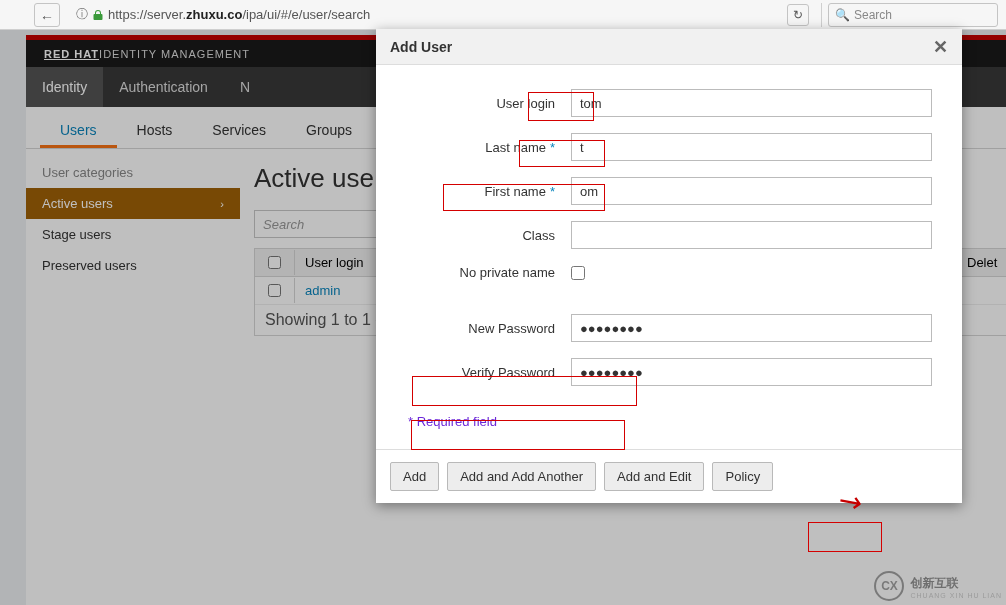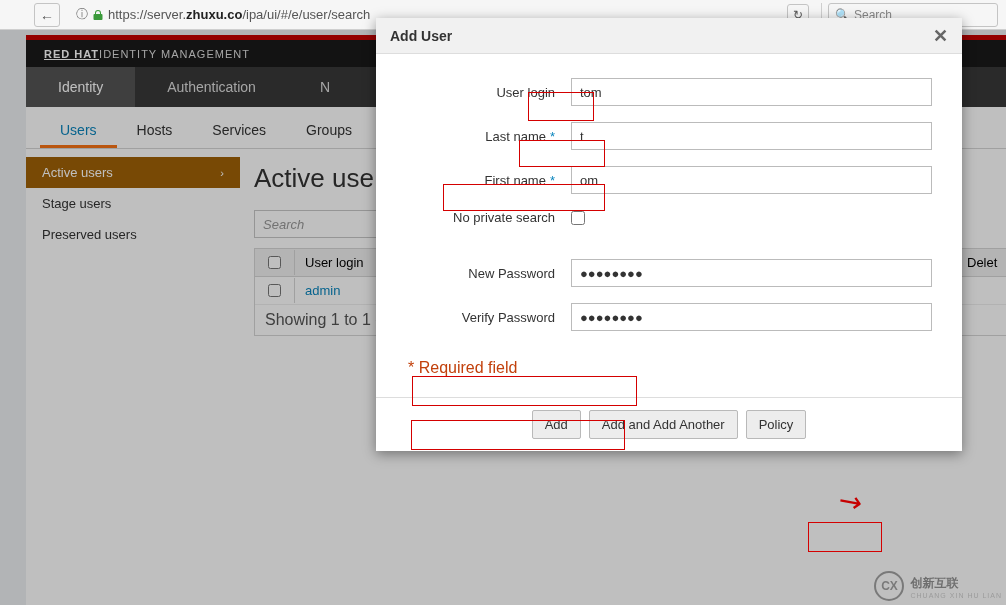--- a/index.html
+++ b/index.html
@@ -18,21 +18,21 @@
   .chrome .sep { width:1px; height:24px; background:#cfcfcf; margin:0 6px; }
 
   
   .app { position:absolute; top:35px; left:26px; right:0; bottom:0; background:#fff; }
 
   .redbar { height:5px; background:#c60000; }
   .brand { height:27px; background:#1a1a1a; color:#ddd; font-size:11px; letter-spacing:1px; display:flex; align-items:center; padding-left:18px; }
   .brand .b1 { font-weight:bold; color:#fff;text-decoration:underline; }
 
   .primary-nav { height:40px; background:#383838; display:flex; }
-  .primary-nav .pn { height:40px; color:#ddd; font-size:14px; display:flex; align-items:center; padding:0 32px; }
+  .primary-nav .pn { height:40px; color:#ddd; font-size:14px; display:flex; align-items:center; padding:0 16px; }
   .primary-nav .pn.active { background:#555; color:#fff; }
 
   .sub-nav { height:42px; background:#fff; border-bottom:1px solid #d6d6d6; display:flex; align-items:flex-end; padding-left:14px; }
   .sub-nav .sn { padding:10px 20px; font-size:14px; color:#333; }
   .sub-nav .sn.active { color:#0a85bd; border-bottom:3px solid #f97316; padding-bottom:7px; }
 
   .layout { display:flex; height:calc(100% - 114px); }
   .sidebar { width:214px; background:#fff; padding:8px 0; }
   .sidebar .cat { padding:8px 16px; color:#888; font-size:13px; }
   .sidebar .item { padding:8px 16px; color:#333; font-size:13px; display:flex; justify-content:space-between; align-items:center; }
@@ -49,35 +49,35 @@
   .cell-chk { width:40px; display:flex; justify-content:center; padding:6px 0; border-right:1px solid #d6d6d6; }
   .cell-login { flex:1; padding:6px 10px; border-right:1px solid #d6d6d6; }
   .cell-del { width:54px; padding:6px 10px; text-align:left; }
   .tbl a { color:#0a85bd; text-decoration:none; }
   .tbl .summary { padding:6px 10px; color:#555; }
 
   
   .scrim { position:absolute; left:0; right:0; top:30px; bottom:0; background:rgba(0,0,0,0.25); }
 
   
-  .modal { position:absolute; left:376px; top:18px; width:586px; background:#fff; box-shadow:0 3px 12px rgba(0,0,0,0.4); }
+  .modal { position:absolute; left:376px; top:29px; width:586px; background:#fff; box-shadow:0 3px 12px rgba(0,0,0,0.4); }
   .modal-hd { height:36px; background:#f1f1f1; border-bottom:1px solid #ddd; display:flex; align-items:center; justify-content:space-between; padding:0 14px; }
   .modal-hd .ttl { font-weight:bold; color:#333; font-size:14px; }
   .modal-hd .x { color:#666; font-size:18px; font-weight:bold; cursor:pointer; }
   .modal-body { padding:24px 30px 4px 30px; }
   .frow { display:flex; align-items:center; margin-bottom:16px; }
   .frow label { width:165px; text-align:right; padding-right:16px; font-size:13px; color:#333; }
   .req { color:#0a85bd; margin-left:4px; }
   .frow input[type=text], .frow input[type=password], .frow .select {
     flex:1; height:28px; border:1px solid #bbb; padding:0 8px; font-size:13px; color:#333;
   }
   .frow .select { display:flex; align-items:center; justify-content:flex-end; color:#0a85bd; background:#fff; }
   .frow input[type=checkbox]{ width:14px; height:14px; }
-  .note { padding:4px 10px 16px 2px; font-size:16px; color:#c2410c;margin-top:24px; }
-  .modal-ft { display:flex; justify-content:center; gap:8px; padding:12px 14px; border-top:1px solid #ddd; }
+  .note { padding:4px 10px 16px 2px; font-size:13px; color:#6d28d9;margin-top:24px; }
+  .modal-ft { display:flex; justify-content:flex-start; gap:8px; padding:12px 14px; border-top:1px solid #ddd; }
   .mbtn { border:1px solid #b9b9b9; background:#ededed; color:#333; font-size:13px; padding:6px 12px; border-radius:2px; }
 
   
   .hl { position:absolute; border:1px solid #d40000; pointer-events:none; }
 
   
   .arrow { position:absolute; left:838px; top:485px; color:#c60000; font-size:28px; transform: rotate(-35deg); pointer-events:none; }
 
   
   .wm { position:absolute; right:4px; bottom:4px; display:flex; align-items:center; gap:6px; opacity:.65; }
@@ -122,20 +122,21 @@
   </div>
   <div class="sub-nav">
     <div class="sn active">Users</div>
     <div class="sn">Hosts</div>
     <div class="sn">Services</div>
     <div class="sn">Groups</div>
   </div>
 
   <div class="layout">
     <div class="sidebar">
+      <div class="cat">User categories</div>
       <div class="item active">
         <span>Active users</span>
         <span class="chev">›</span>
       </div>
       <div class="item">
         <span>Stage users</span>
       </div>
       <div class="item">
         <span>Preserved users</span>
       </div>
@@ -182,40 +183,45 @@
     </div>
     <div class="frow">
       <label><span>Last name</span><span class="req">*</span></label>
       <input type="text" value="t" style="">
     </div>
     <div class="frow">
       <label><span>First name</span><span class="req">*</span></label>
       <input type="text" value="om" style="">
     </div>
     <div class="frow">
-      <label>No private search</label>
+      <label>Class</label>
+      <input type="text" value="" style="">
+    </div>
+    <div class="frow">
+      <label>No private name</label>
       <input type="checkbox" style="">
     </div>
 
     <div style="height:18px"></div>
 
     <div class="frow">
       <label>New Password</label>
       <input type="text" value="●●●●●●●●" style="">
     </div>
     <div class="frow">
       <label>Verify Password</label>
       <input type="text" value="●●●●●●●●" style="">
     </div>
 
     <div class="note">* Required field</div>
   </div>
   <div class="modal-ft">
     <button class="mbtn">Add</button>
     <button class="mbtn">Add and Add Another</button>
+    <button class="mbtn">Add and Edit</button>
     <button class="mbtn">Policy</button>
   </div>
 </div>
 
 <div class="hl" style="left:528px; top:92px;  width:66px;  height:29px;"></div>
 <div class="hl" style="left:519px; top:140px; width:86px;  height:27px;"></div>
 <div class="hl" style="left:443px; top:184px; width:162px; height:27px;"></div>
 <div class="hl" style="left:412px; top:376px; width:225px; height:30px;"></div>
 <div class="hl" style="left:411px; top:420px; width:214px; height:30px;"></div>
 <div class="hl" style="left:808px; top:522px; width:74px;  height:30px;"></div>

